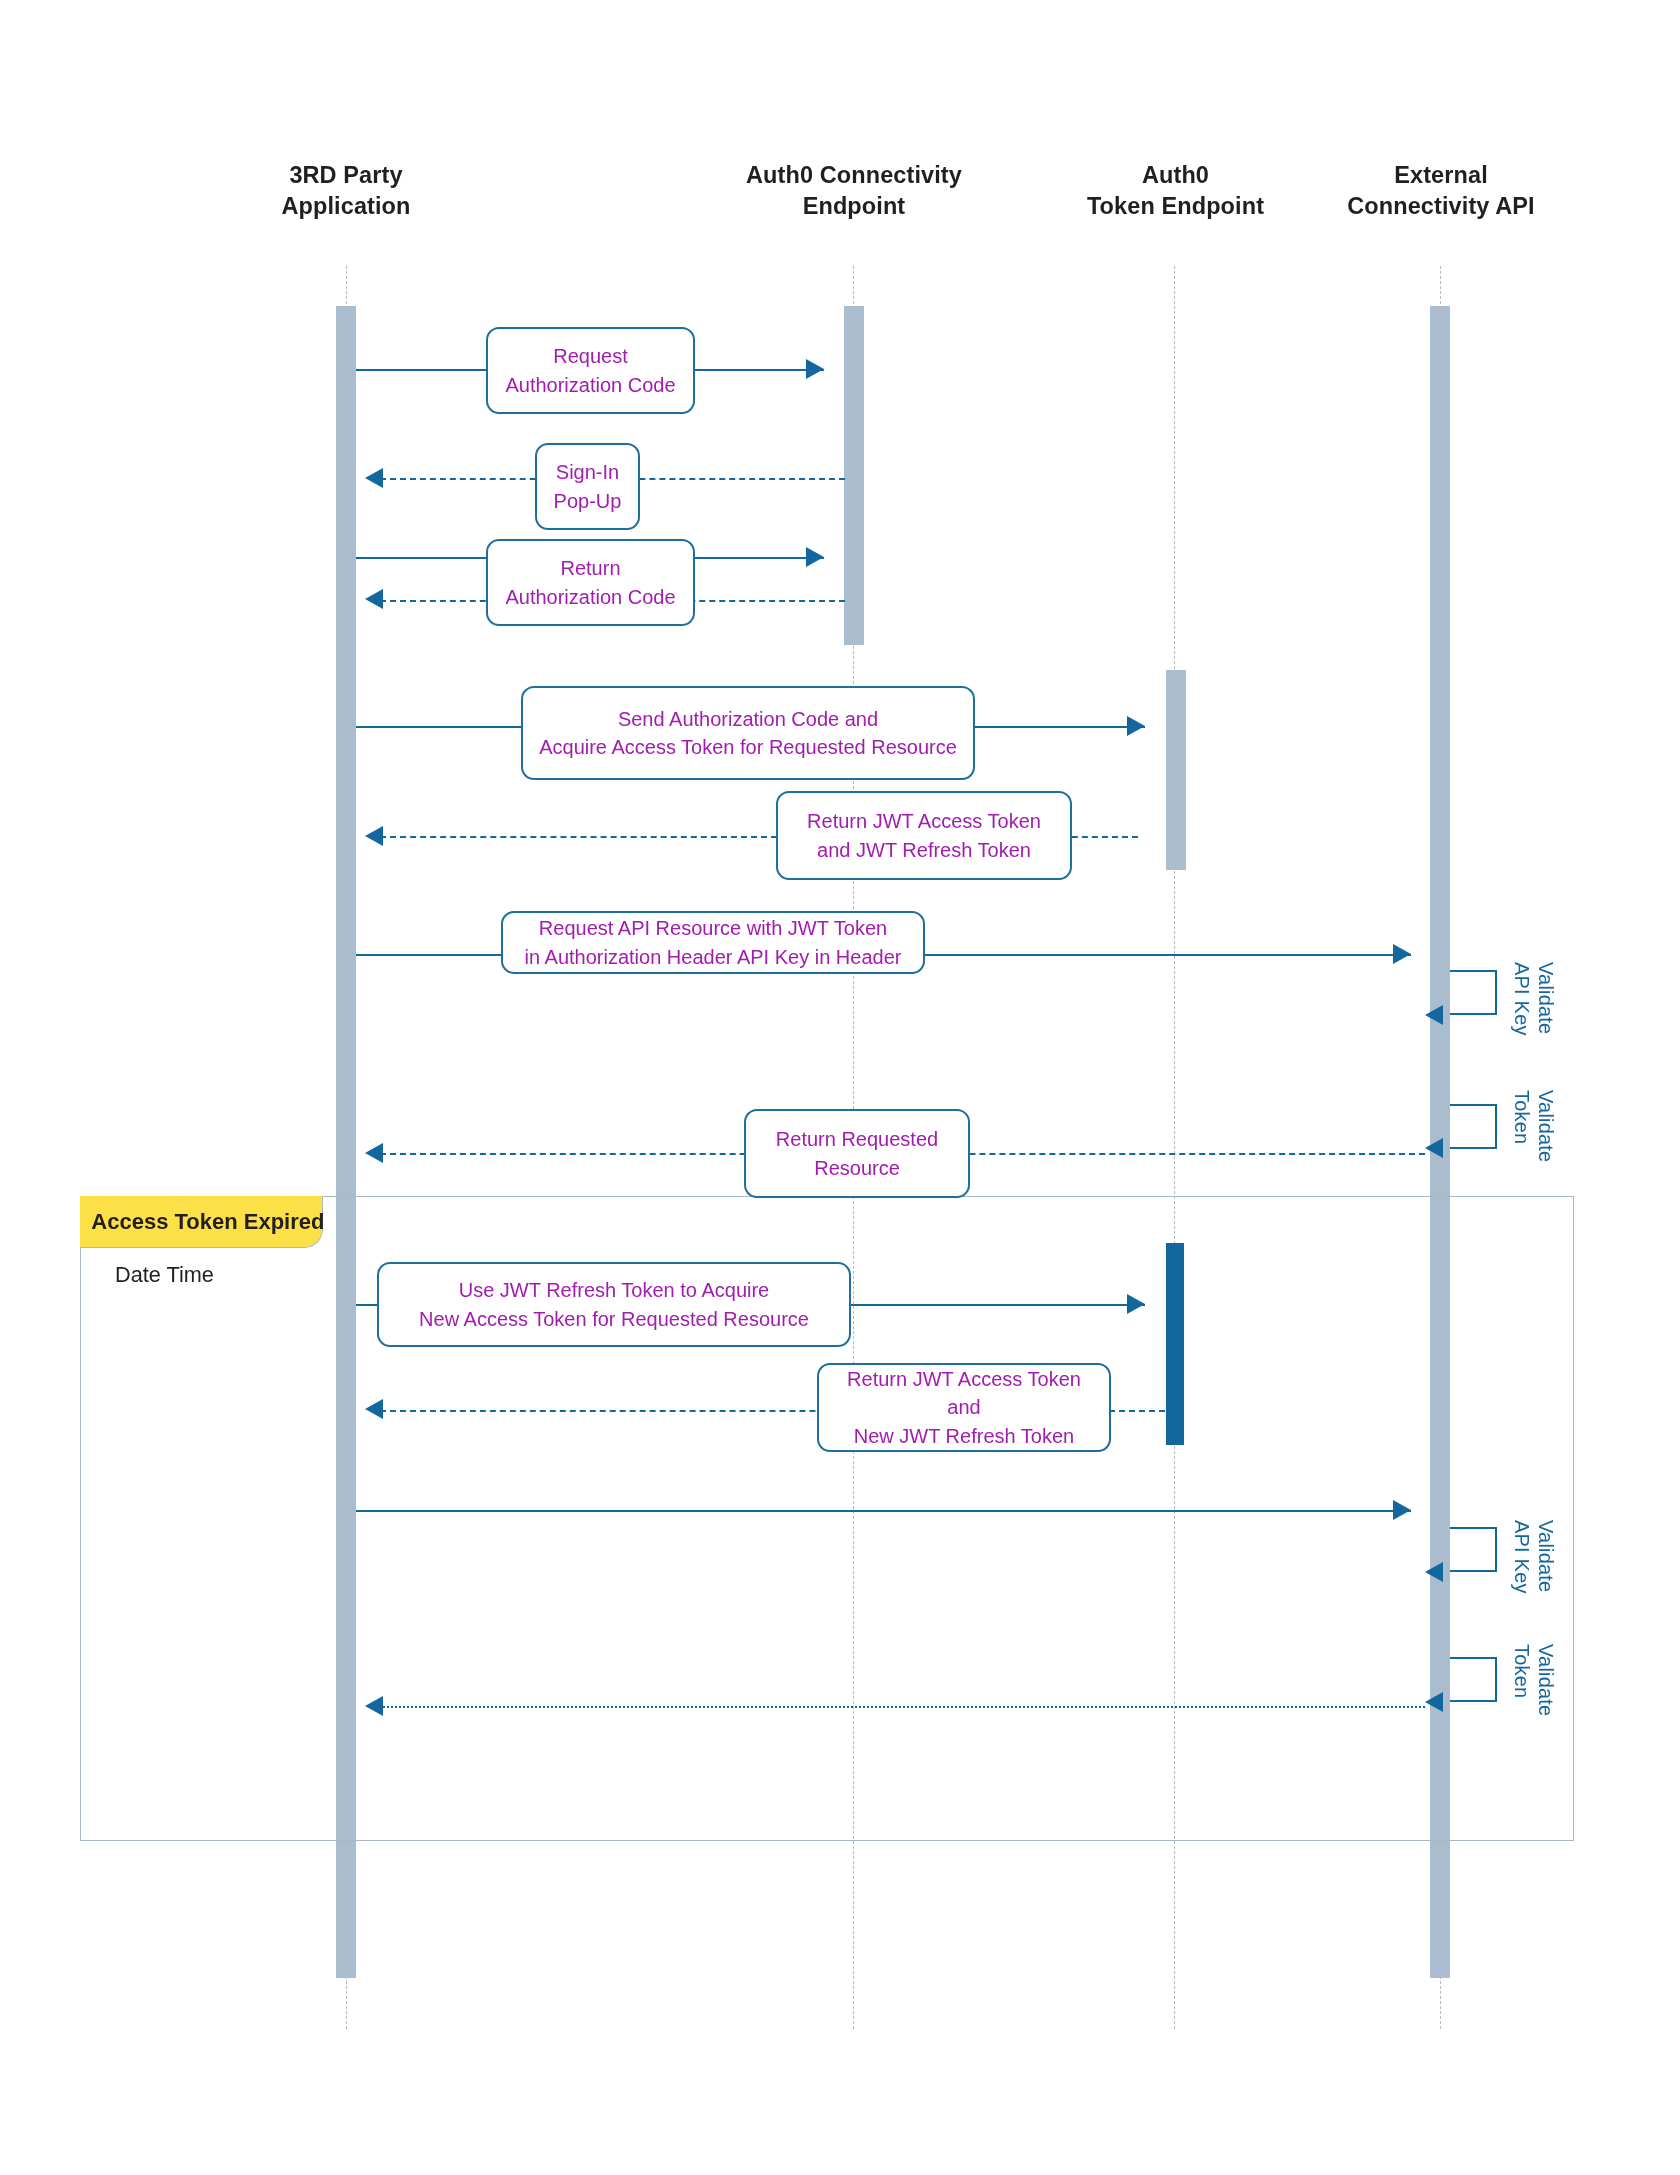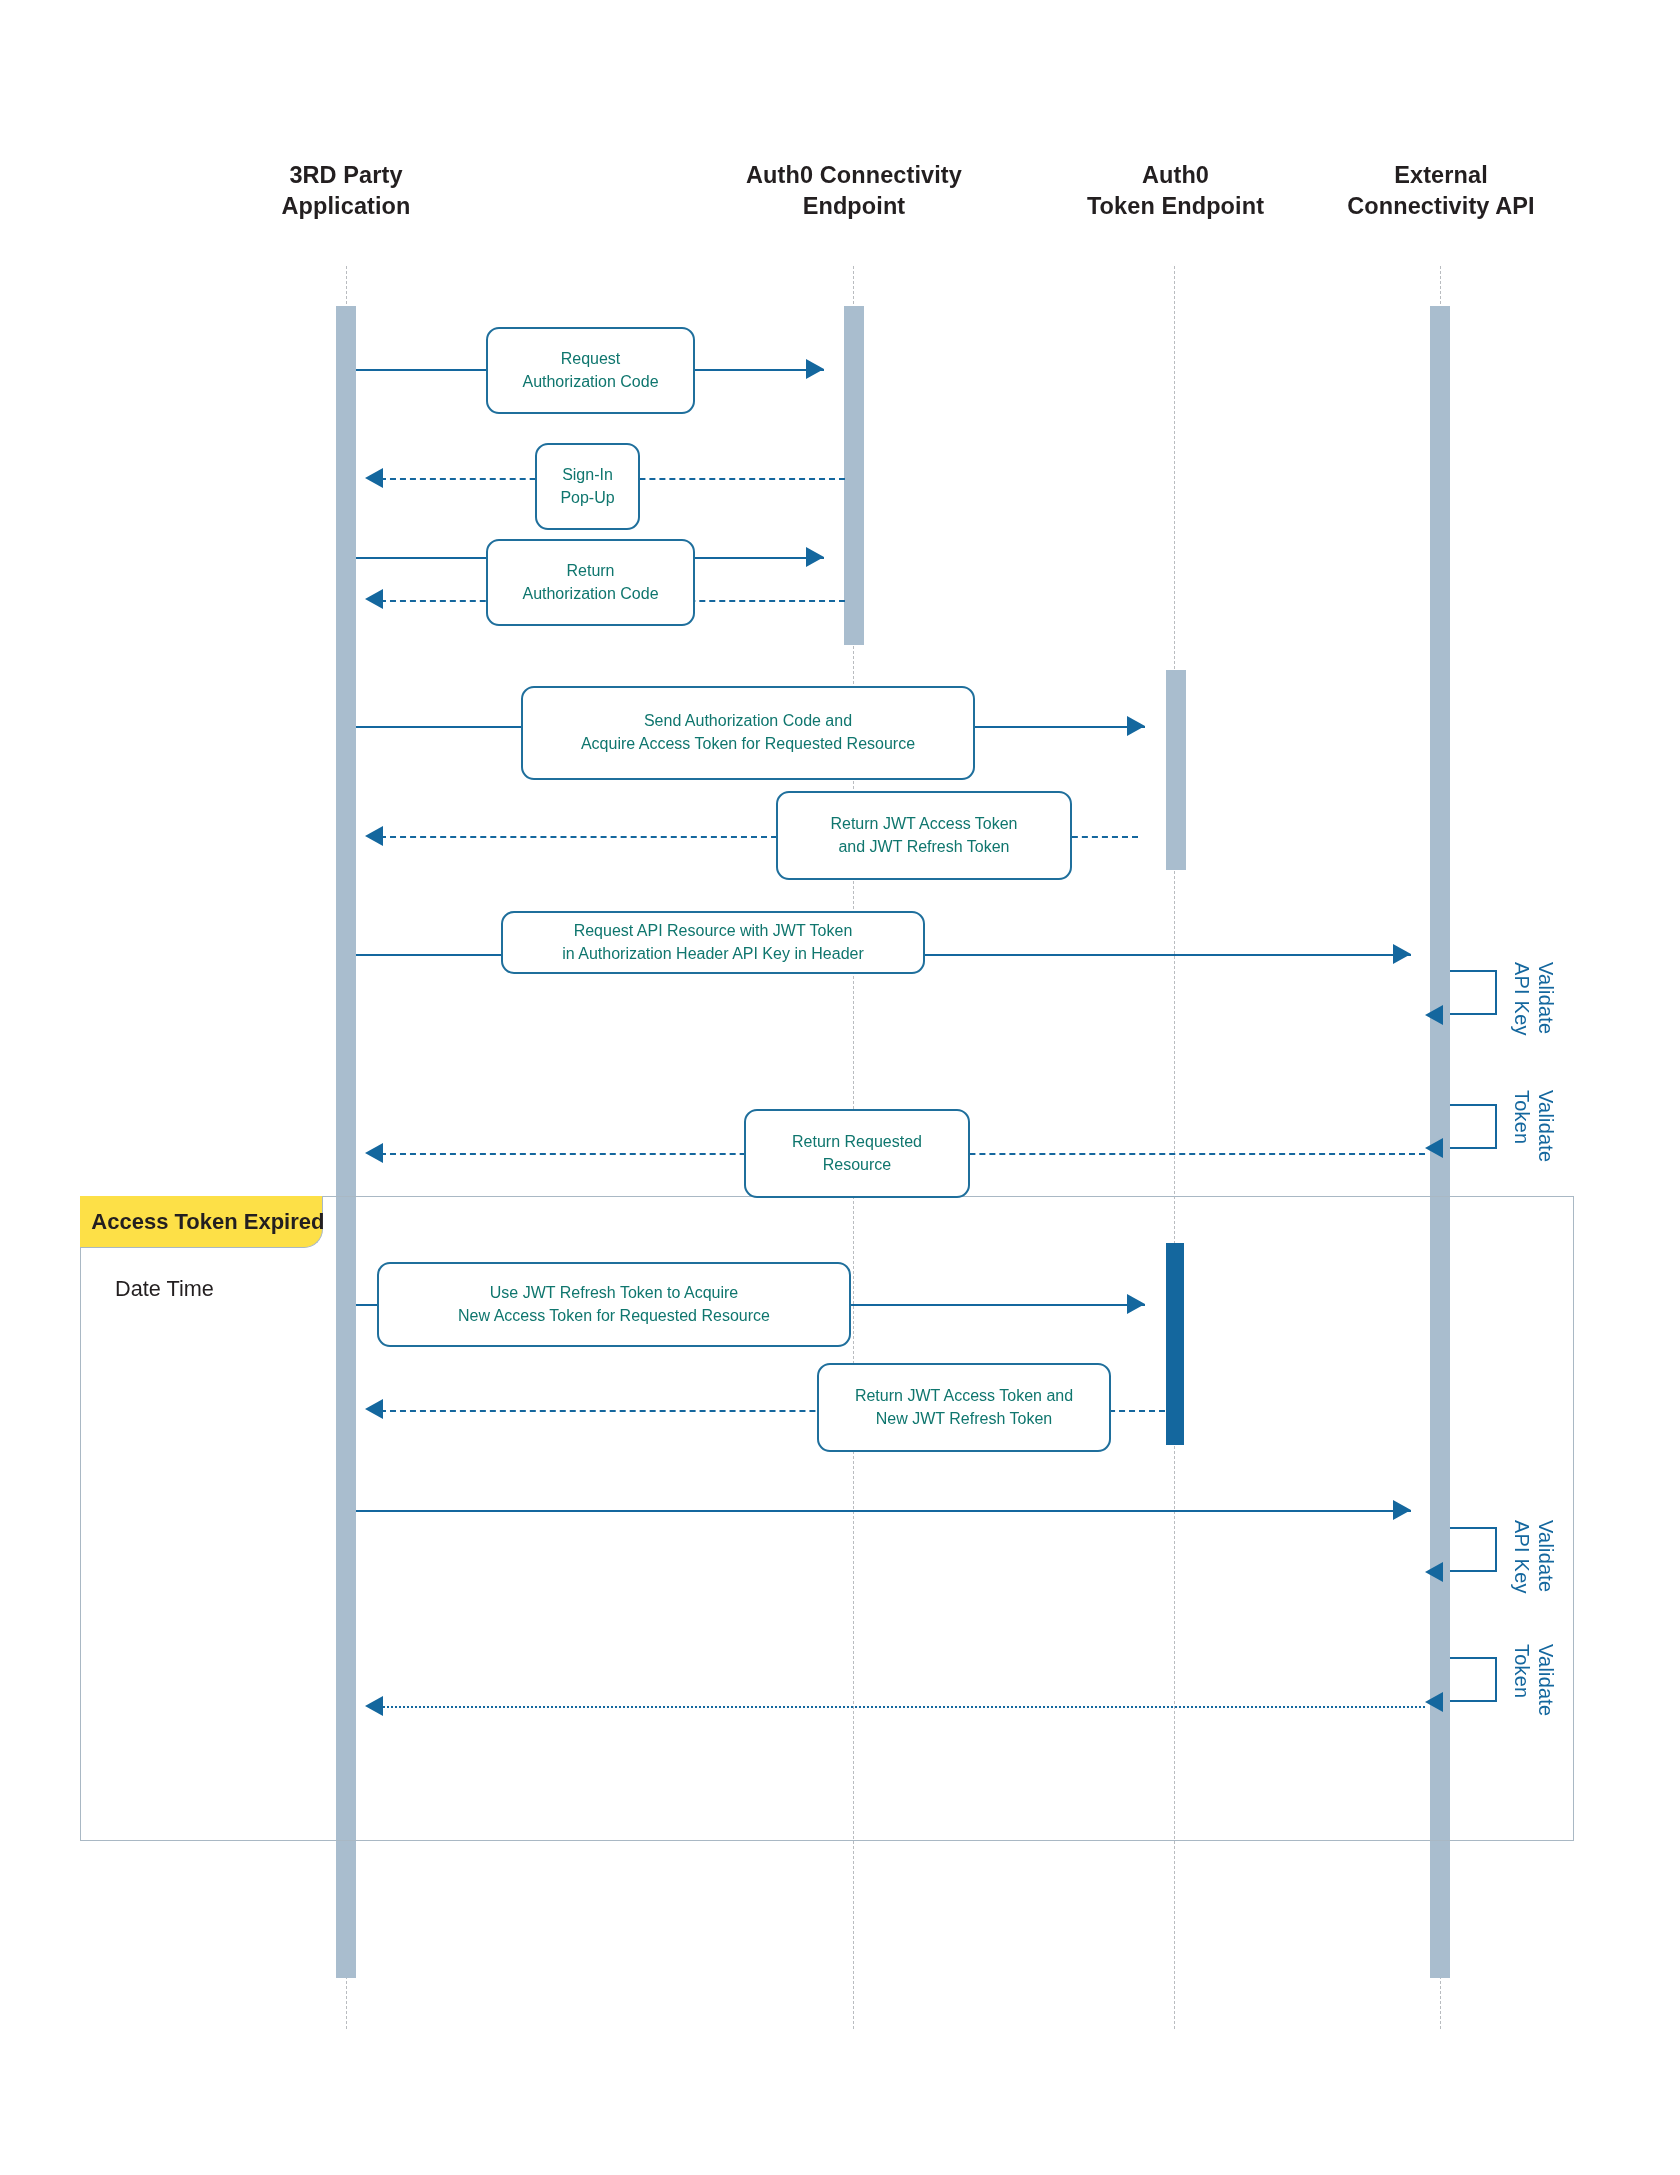--- a/index.html
+++ b/index.html
@@ -73,22 +73,22 @@
     border-bottom: 10.4px solid transparent;
     border-right: 18px solid #14679e;
   }
 
   
   .label-box {
     position: absolute;
     border: 2.4px solid #1f6f9c;
     border-radius: 13px;
     background: #ffffff;
-    color: #0f766e;
-    font-size: 16px;
+    color: #a21caf;
+    font-size: 20px;
     line-height: 1.42;
     text-align: center;
     display: flex;
     align-items: center;
     justify-content: center;
     padding: 3.8px 9.4px;
     white-space: pre-line;
     z-index: 5;
   }
 
@@ -134,21 +134,20 @@
     font-weight: 700;
     padding-left: 11.3px;
     white-space: nowrap;
   }
   .fragment-guard {
     position: absolute;
     color: #231f20;
     font-size: 21.7px;
     white-space: nowrap;
     z-index: 6;
-    margin-top: 14px;
   }
 </style>
 </head>
 <body>
 
 <div id="canvas">
 
   <div class="participant" style="left:205px; top:160px; width:282px;">3RD Party
 Application</div>
   <div class="participant" style="left:694px; top:160px; width:320px;">Auth0 Connectivity

